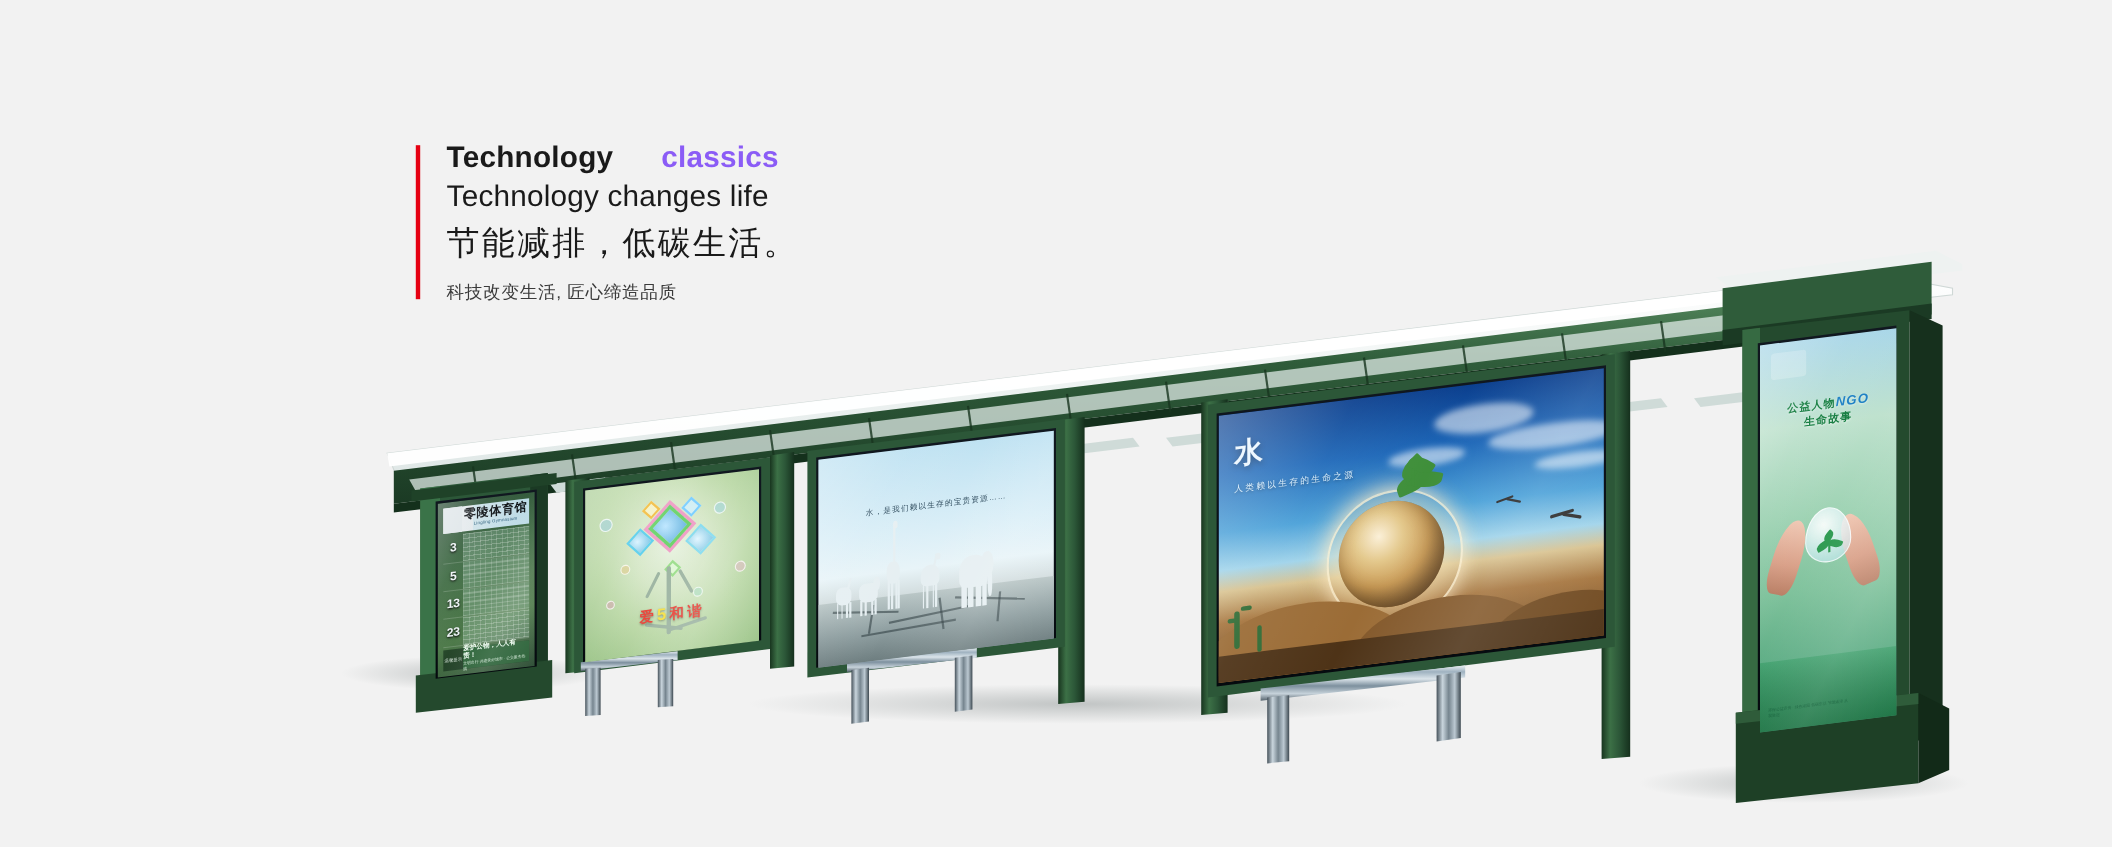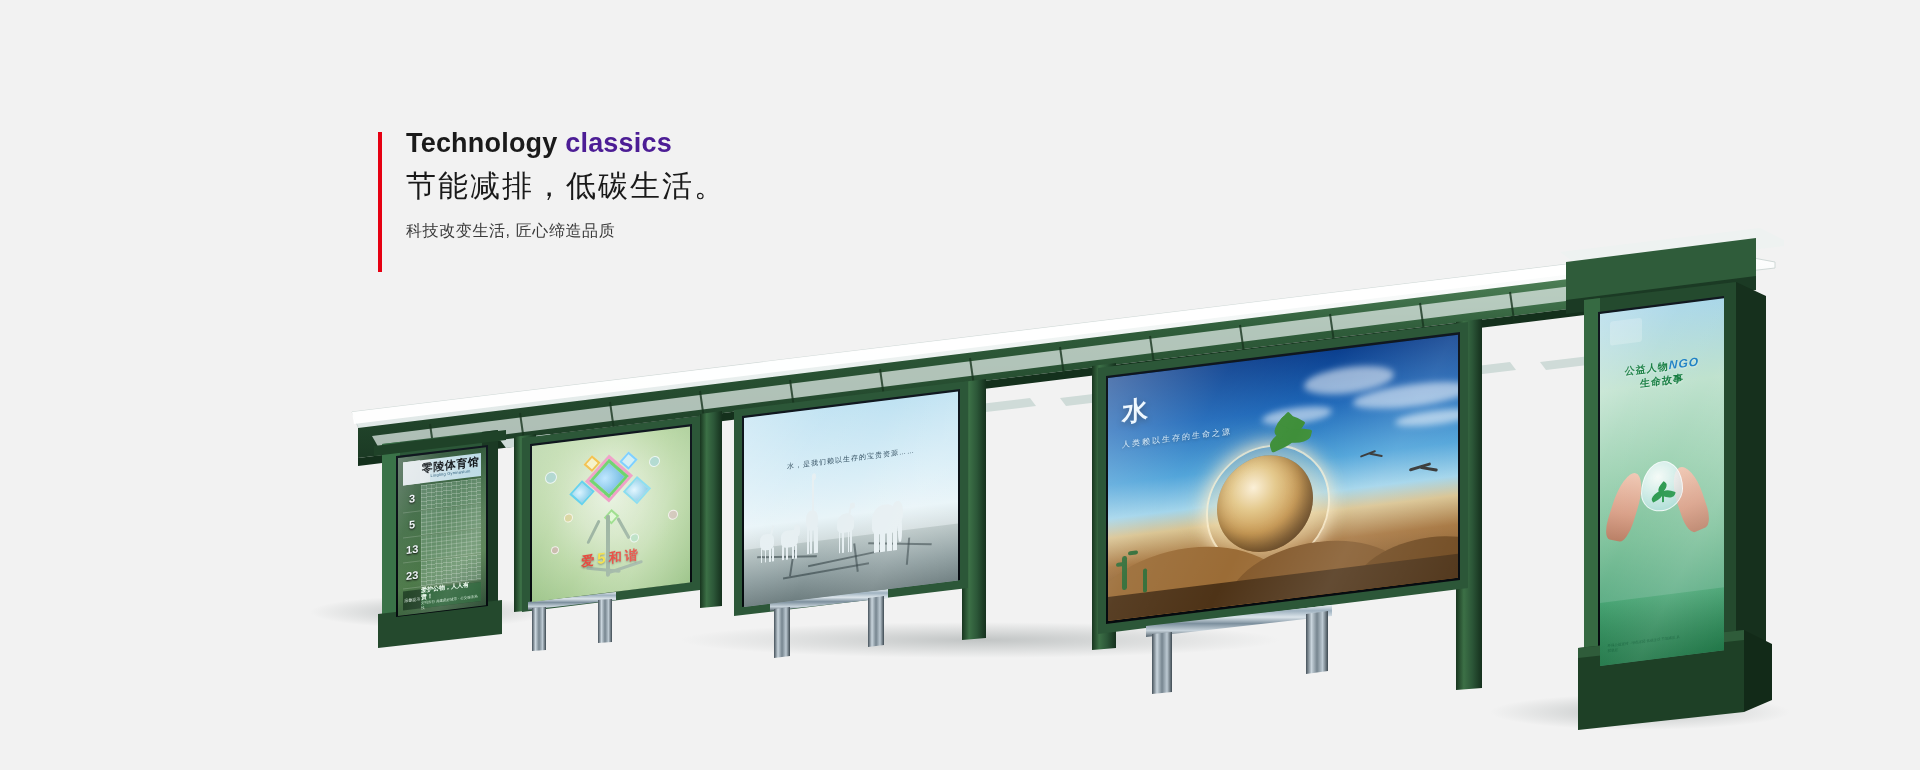--- a/index.html
+++ b/index.html
@@ -9,21 +9,21 @@
     font-family:"Liberation Sans","DejaVu Sans",sans-serif;
     position:relative;
   }
   #stage{position:absolute;inset:0;}
 
   
   .headline{position:absolute;left:378px;top:132px;}
   .rule{position:absolute;left:0;top:0;width:4px;height:140px;background:#e60012;}
   .hl-lines{position:absolute;left:28px;top:-6px;white-space:nowrap;}
   .hl1{font-size:27px;font-weight:bold;color:#1a1a1a;letter-spacing:.2px;line-height:34px;}
-  .hl1 .accent{color:#4c1d95;}
+  .hl1 .accent{color:#8b5cf6;margin-left:36px;}
   .hl2{font-size:27px;font-weight:400;color:#1a1a1a;line-height:36px;letter-spacing:.2px;}
   .hl3{font-size:30px;color:#1a1a1a;line-height:52px;letter-spacing:2px;}
   .hl4{font-size:16px;color:#3a3a3a;line-height:26px;letter-spacing:.6px;margin-top:6px;}
 
   
   .shelter{position:absolute;left:0;top:0;width:1920px;height:770px;}
   svg.scene{position:absolute;left:0;top:0;}
 
   
   .art{position:absolute;overflow:hidden;}
@@ -112,20 +112,21 @@
 </style>
 </head>
 <body style="background: rgb(242, 242, 242);">
 
 <div id="stage">
 
   <div class="headline">
     <div class="rule"></div>
     <div class="hl-lines">
       <div class="hl1"><span>Technology </span><span class="accent">classics</span></div>
+      <div class="hl2">Technology changes life</div>
       <div class="hl3">节能减排，低碳生活。</div>
       <div class="hl4">科技改变生活, 匠心缔造品质</div>
     </div>
   </div>
 
   <div class="shelter">
 
     <svg class="scene" width="1920" height="770" viewBox="0 0 1920 770">
       <defs>
         <linearGradient id="gCanopy" x1="0" y1="0" x2="0" y2="1">

